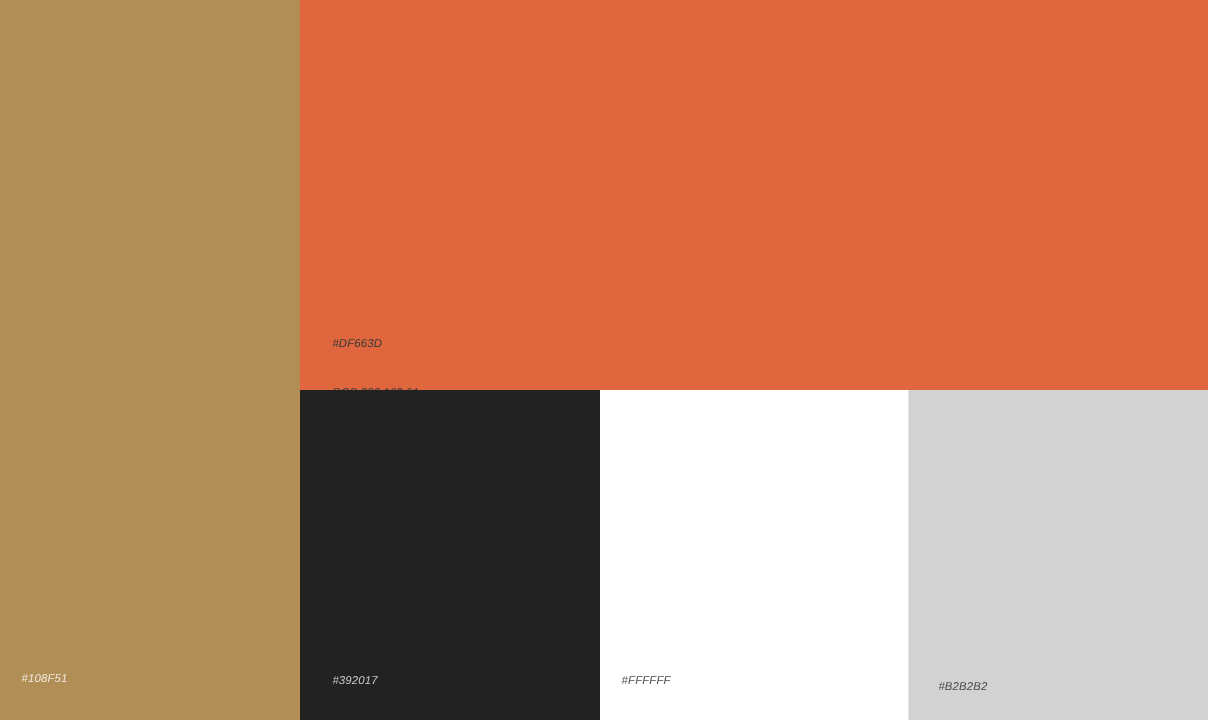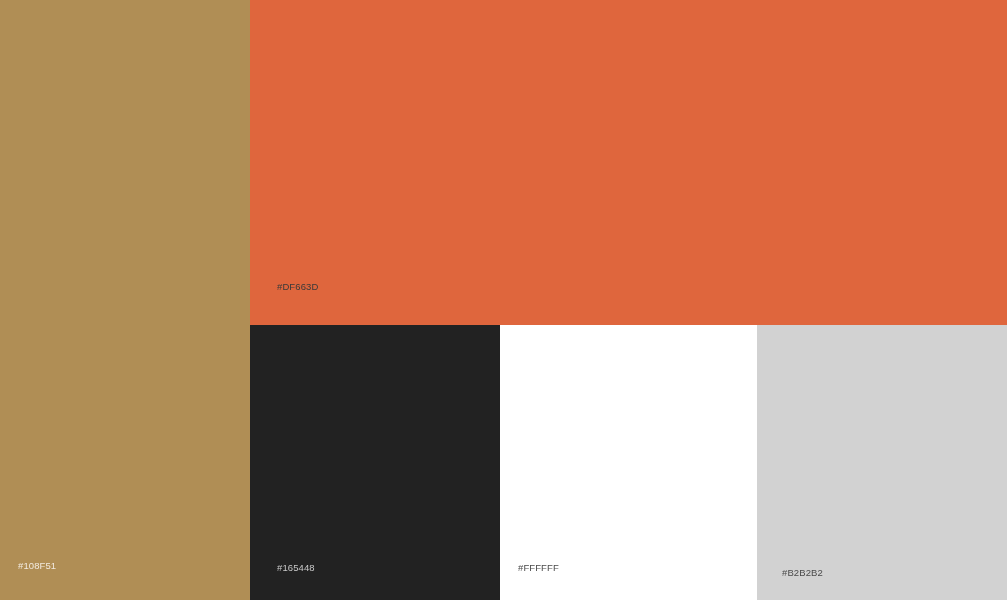--- a/index.html
+++ b/index.html
@@ -22,20 +22,21 @@
     position: absolute;
     font-size: 9.5px;
     line-height: 13.6px;
     letter-spacing: 0.1px;
     white-space: pre;
     user-select: none;
   }
   .swatch-label .line {
     display: block;
     white-space: pre;
+    font-style: italic;
   }
 
   
   #swatch-tan      { left: 0px;   top: 0px;   width: 250px; height: 600px; }
   #swatch-orange   { left: 250px; top: 0px;   width: 757px; height: 325px; }
   #swatch-dark     { left: 250px; top: 325px; width: 250px; height: 275px; }
   #swatch-white    { left: 500px; top: 325px; width: 257px; height: 275px; }
   #swatch-gray     { left: 757px; top: 325px; width: 250px; height: 275px; }
 
   #label-tan    { left: 18px;  top: 532px; }
@@ -60,21 +61,21 @@
   <div class="swatch" id="swatch-orange" style="background: rgb(223, 102, 61);"></div>
   <div class="swatch-label" id="label-orange" style="color: rgb(58, 58, 58);">
     <span class="line">#DF663D</span>
     <span class="line">RGB:223 102 61</span>
     <span class="line">CMYK:15 73 77 0</span>
     <span class="line">PANTONE 7583 C</span>
   </div>
 
   <div class="swatch" id="swatch-dark" style="background: rgb(34, 34, 34);"></div>
   <div class="swatch-label" id="label-dark" style="color: rgb(201, 201, 201);">
-    <span class="line">#165448</span>
+    <span class="line">#392017</span>
     
     
   </div>
 
   <div class="swatch" id="swatch-white" style="background: rgb(255, 255, 255);"></div>
   <div class="swatch-label" id="label-white" style="color: rgb(74, 74, 74);">
     <span class="line">#FFFFFF</span>
     
     
     

